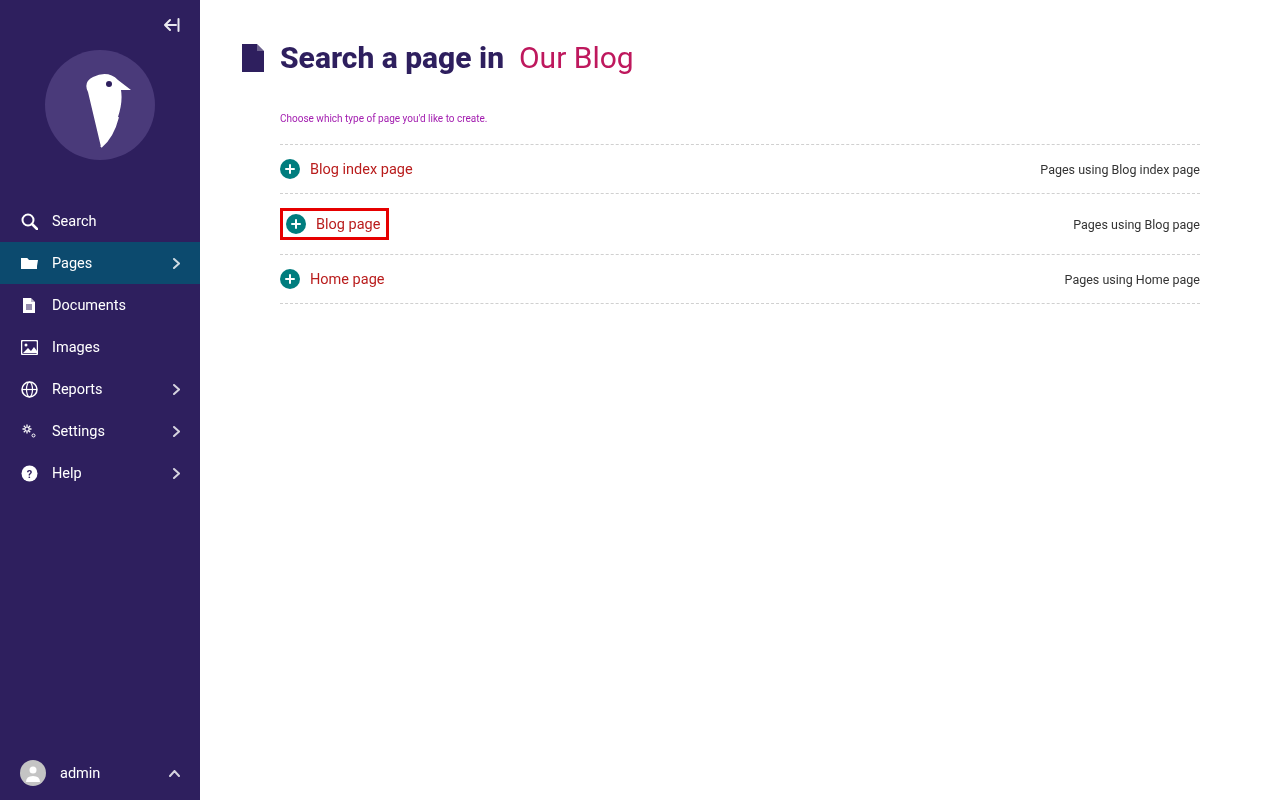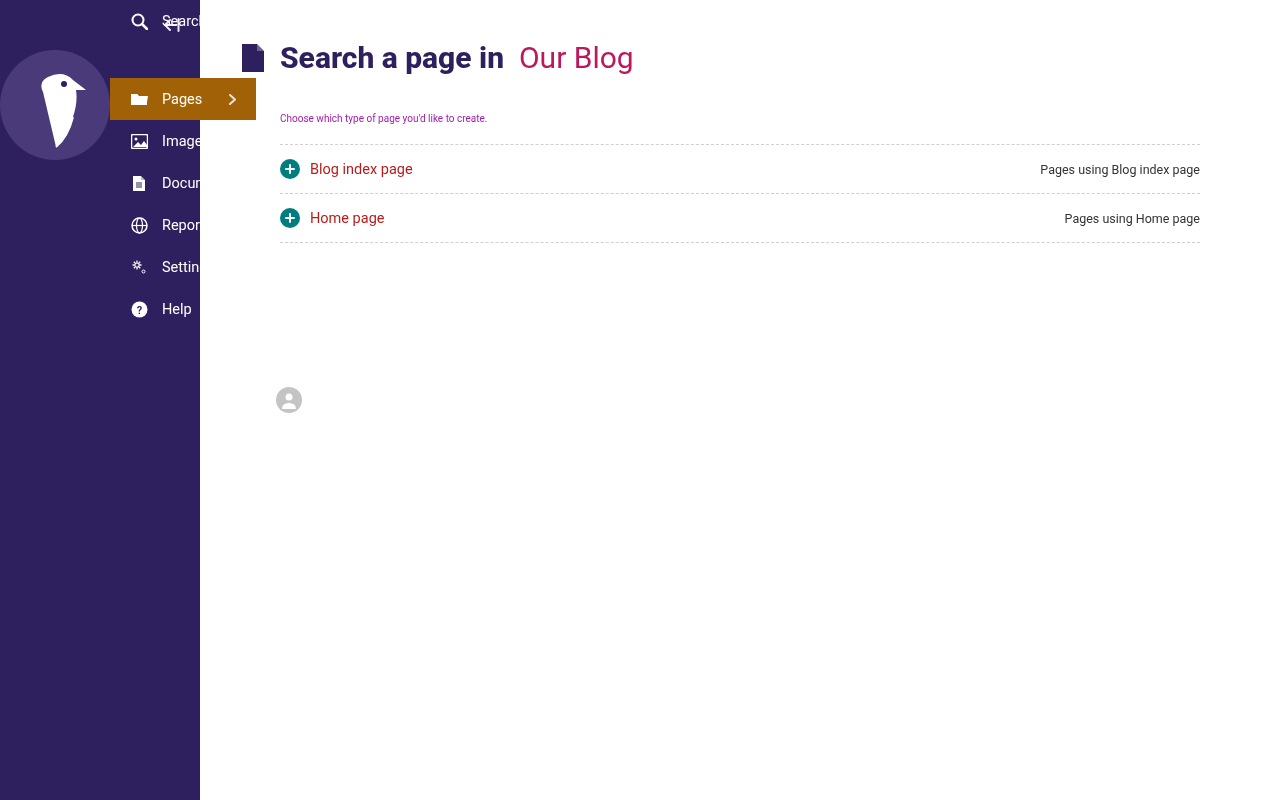--- a/index.html
+++ b/index.html
@@ -13,21 +13,21 @@
       height: 800px;
       width: 1280px;
       overflow: hidden;
       background: #fff;
     }
     .sidebar {
       width: 200px;
       background: #2e1f5e;
       color: #fff;
       display: flex;
-      flex-direction: row;
+      flex-direction: column;
       position: relative;
     }
     .collapse-btn {
       position: absolute;
       top: 18px;
       right: 20px;
       color: #fff;
       font-size: 18px;
       cursor: pointer;
       opacity: 0.9;
@@ -57,22 +57,21 @@
     .nav-item {
       display: flex;
       align-items: center;
       padding: 12px 20px;
       cursor: pointer;
       font-size: 14.5px;
       color: #ffffff;
       position: relative;
     }
     .nav-item.active {
-      background: #a16207;
-      margin-top: 36px;
+      background: #0c4a6e;
     }
     .nav-icon {
       width: 18px;
       height: 18px;
       margin-right: 14px;
       display: inline-flex;
       align-items: center;
       justify-content: center;
       flex-shrink: 0;
     }
@@ -219,39 +218,39 @@
       </span>
       <span>Pages</span>
       <span class="nav-chevron">
         <svg width="7" height="11" viewBox="0 0 7 11">
             <path d="M1 1 L6 5.5 L1 10" stroke="white" stroke-width="2" fill="none" stroke-linecap="round"></path>
           </svg>
       </span>
     </li>
     <li class="nav-item">
       <span class="nav-icon">
-        <svg width="17" height="15" viewBox="0 0 17 15" fill="white">
-            <rect x="0.5" y="0.5" width="16" height="14" rx="1.5" stroke="white" stroke-width="1.5" fill="none"></rect>
-            <circle cx="5" cy="5" r="1.5" fill="white"></circle>
-            <path d="M2 13 L7 8 L10 11 L13 7 L16 11 L16 13 Z" fill="white"></path>
-          </svg>
-      </span>
-      <span>Images</span>
-    </li>
-    <li class="nav-item">
-      <span class="nav-icon">
         <svg width="14" height="17" viewBox="0 0 14 17" fill="white">
             <path d="M1 1 L9 1 L13 5 L13 16 L1 16 Z" fill="white"></path>
             <path d="M9 1 L9 5 L13 5" fill="#2e1f5e" opacity="0.3"></path>
             <line x1="4" y1="8" x2="10" y2="8" stroke="#2e1f5e" stroke-width="1"></line>
             <line x1="4" y1="10" x2="10" y2="10" stroke="#2e1f5e" stroke-width="1"></line>
             <line x1="4" y1="12" x2="10" y2="12" stroke="#2e1f5e" stroke-width="1"></line>
           </svg>
       </span>
       <span>Documents</span>
+    </li>
+    <li class="nav-item">
+      <span class="nav-icon">
+        <svg width="17" height="15" viewBox="0 0 17 15" fill="white">
+            <rect x="0.5" y="0.5" width="16" height="14" rx="1.5" stroke="white" stroke-width="1.5" fill="none"></rect>
+            <circle cx="5" cy="5" r="1.5" fill="white"></circle>
+            <path d="M2 13 L7 8 L10 11 L13 7 L16 11 L16 13 Z" fill="white"></path>
+          </svg>
+      </span>
+      <span>Images</span>
     </li>
     <li class="nav-item">
       <span class="nav-icon">
         <svg width="17" height="17" viewBox="0 0 17 17" fill="white">
             <circle cx="8.5" cy="8.5" r="7.5" stroke="white" stroke-width="1.5" fill="none"></circle>
             <ellipse cx="8.5" cy="8.5" rx="3" ry="7.5" stroke="white" stroke-width="1.2" fill="none"></ellipse>
             <line x1="1" y1="8.5" x2="16" y2="8.5" stroke="white" stroke-width="1.2"></line>
           </svg>
       </span>
       <span>Reports</span>
@@ -341,20 +340,34 @@
                 <line x1="5" y1="1" x2="5" y2="9" stroke="white" stroke-width="2" stroke-linecap="round"></line>
                 <line x1="1" y1="5" x2="9" y2="5" stroke="white" stroke-width="2" stroke-linecap="round"></line>
               </svg>
           </span>
           <span class="type-name">Blog index page</span>
         </span>
         <span class="type-desc">Pages using Blog index page</span>
       </li>
       <li class="type-item">
         <span class="type-left">
+          <span class="highlight-box">
+            <span class="plus-icon">
+              <svg width="10" height="10" viewBox="0 0 10 10">
+                  <line x1="5" y1="1" x2="5" y2="9" stroke="white" stroke-width="2" stroke-linecap="round"></line>
+                  <line x1="1" y1="5" x2="9" y2="5" stroke="white" stroke-width="2" stroke-linecap="round"></line>
+                </svg>
+            </span>
+            <span class="type-name">Blog page</span>
+          </span>
+        </span>
+        <span class="type-desc">Pages using Blog page</span>
+      </li>
+      <li class="type-item">
+        <span class="type-left">
           <span class="plus-icon">
             <svg width="10" height="10" viewBox="0 0 10 10">
                 <line x1="5" y1="1" x2="5" y2="9" stroke="white" stroke-width="2" stroke-linecap="round"></line>
                 <line x1="1" y1="5" x2="9" y2="5" stroke="white" stroke-width="2" stroke-linecap="round"></line>
               </svg>
           </span>
           <span class="type-name">Home page</span>
         </span>
         <span class="type-desc">Pages using Home page</span>
       </li>

